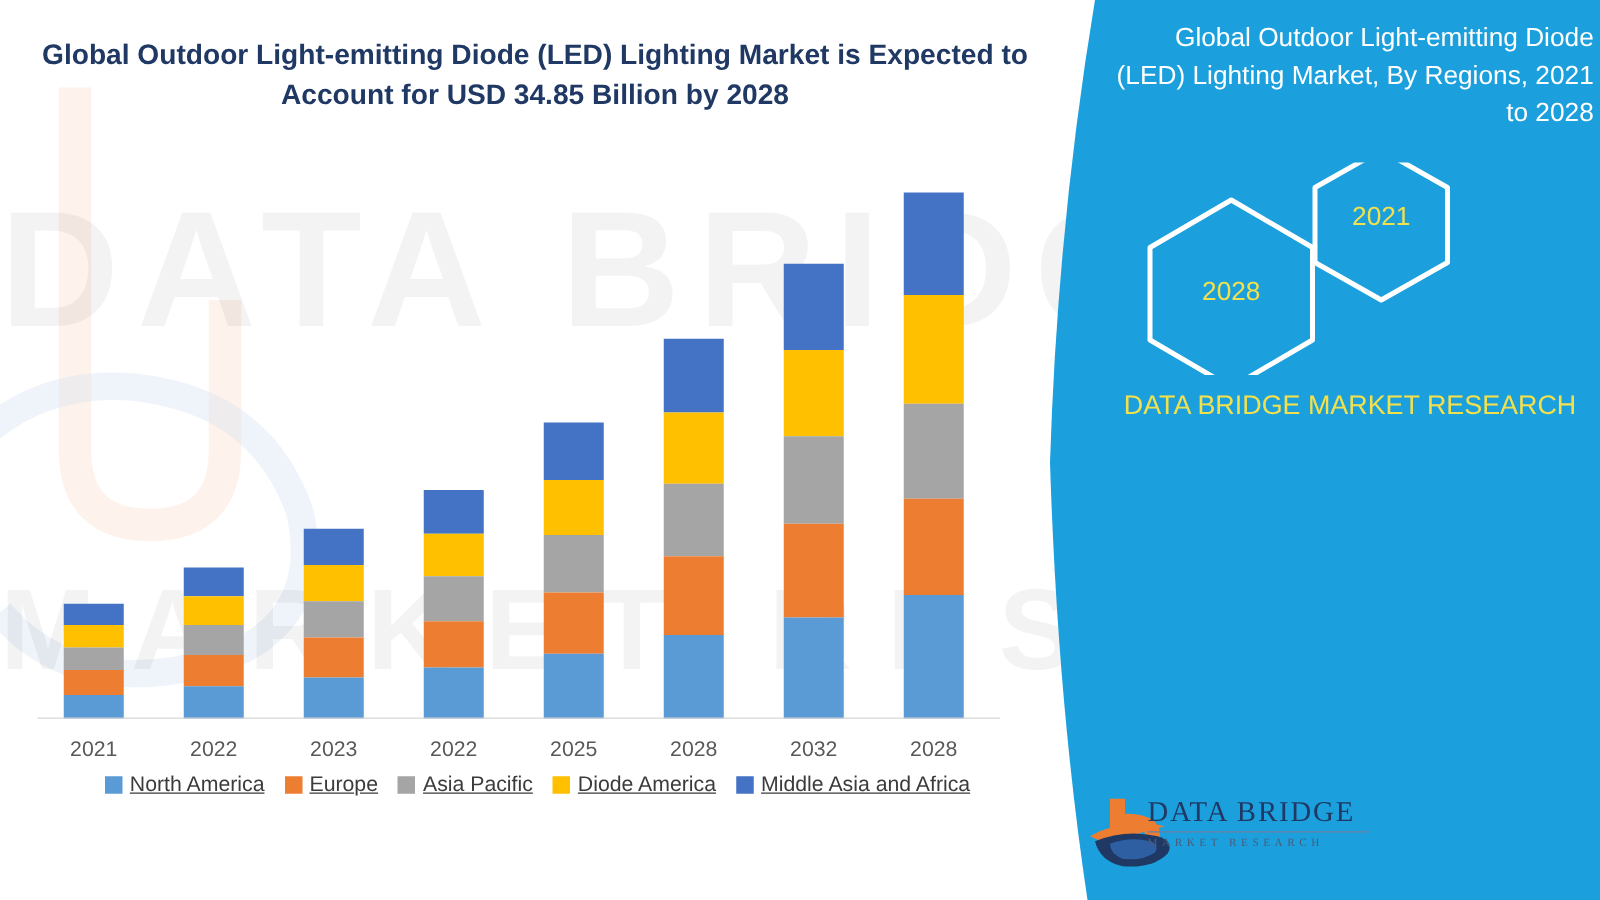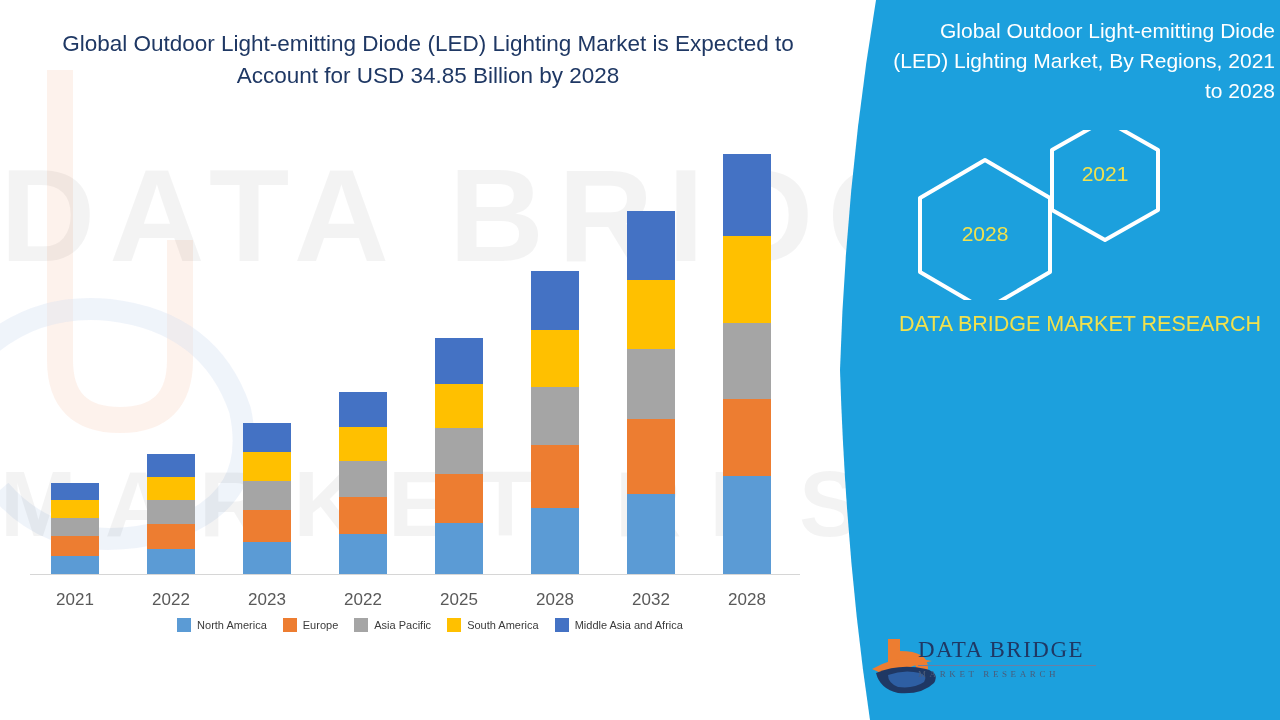--- a/index.html
+++ b/index.html
@@ -41,21 +41,21 @@
 
   
   .headline {
     position: absolute;
     left: 28px; top: 28px;
     width: 800px;
     text-align: center;
     color: #1F3864;
     font-size: 22.5px;
     line-height: 1.42;
-    font-weight: 400;
+    font-weight: 700;
   }
 
   
   .chart {
     position: absolute;
     left: 0; top: 0;
     width: 860px; height: 720px;
   }
   .plot {
     position: absolute;
@@ -102,22 +102,23 @@
   .legend-item {
     display: flex;
     align-items: center;
     gap: 6px;
   }
   .legend-swatch {
     width: 14px; height: 14px;
     display: inline-block;
   }
   .legend-label {
-    font-size: 11px;
+    font-size: 17px;
     color: #3b3b3b;
+    text-decoration: underline;
   }
 
   
   .panel {
     position: absolute;
     right: 0; top: 0;
     width: 440px; height: 720px;
     pointer-events: none;
   }
   .panel svg { display: block; }
@@ -279,21 +280,21 @@
         <div class="legend-item">
           <span class="legend-swatch" style="background: rgb(237, 125, 49);"></span>
           <span class="legend-label">Europe</span>
         </div>
         <div class="legend-item">
           <span class="legend-swatch" style="background: rgb(165, 165, 165);"></span>
           <span class="legend-label">Asia Pacific</span>
         </div>
         <div class="legend-item">
           <span class="legend-swatch" style="background: rgb(255, 192, 0);"></span>
-          <span class="legend-label">South America</span>
+          <span class="legend-label">Diode America</span>
         </div>
         <div class="legend-item">
           <span class="legend-swatch" style="background: rgb(68, 114, 196);"></span>
           <span class="legend-label">Middle Asia and Africa</span>
         </div>
       </div>
   </div>
 
   <div class="panel">
     <svg width="440" height="720" viewBox="0 0 440 720">

